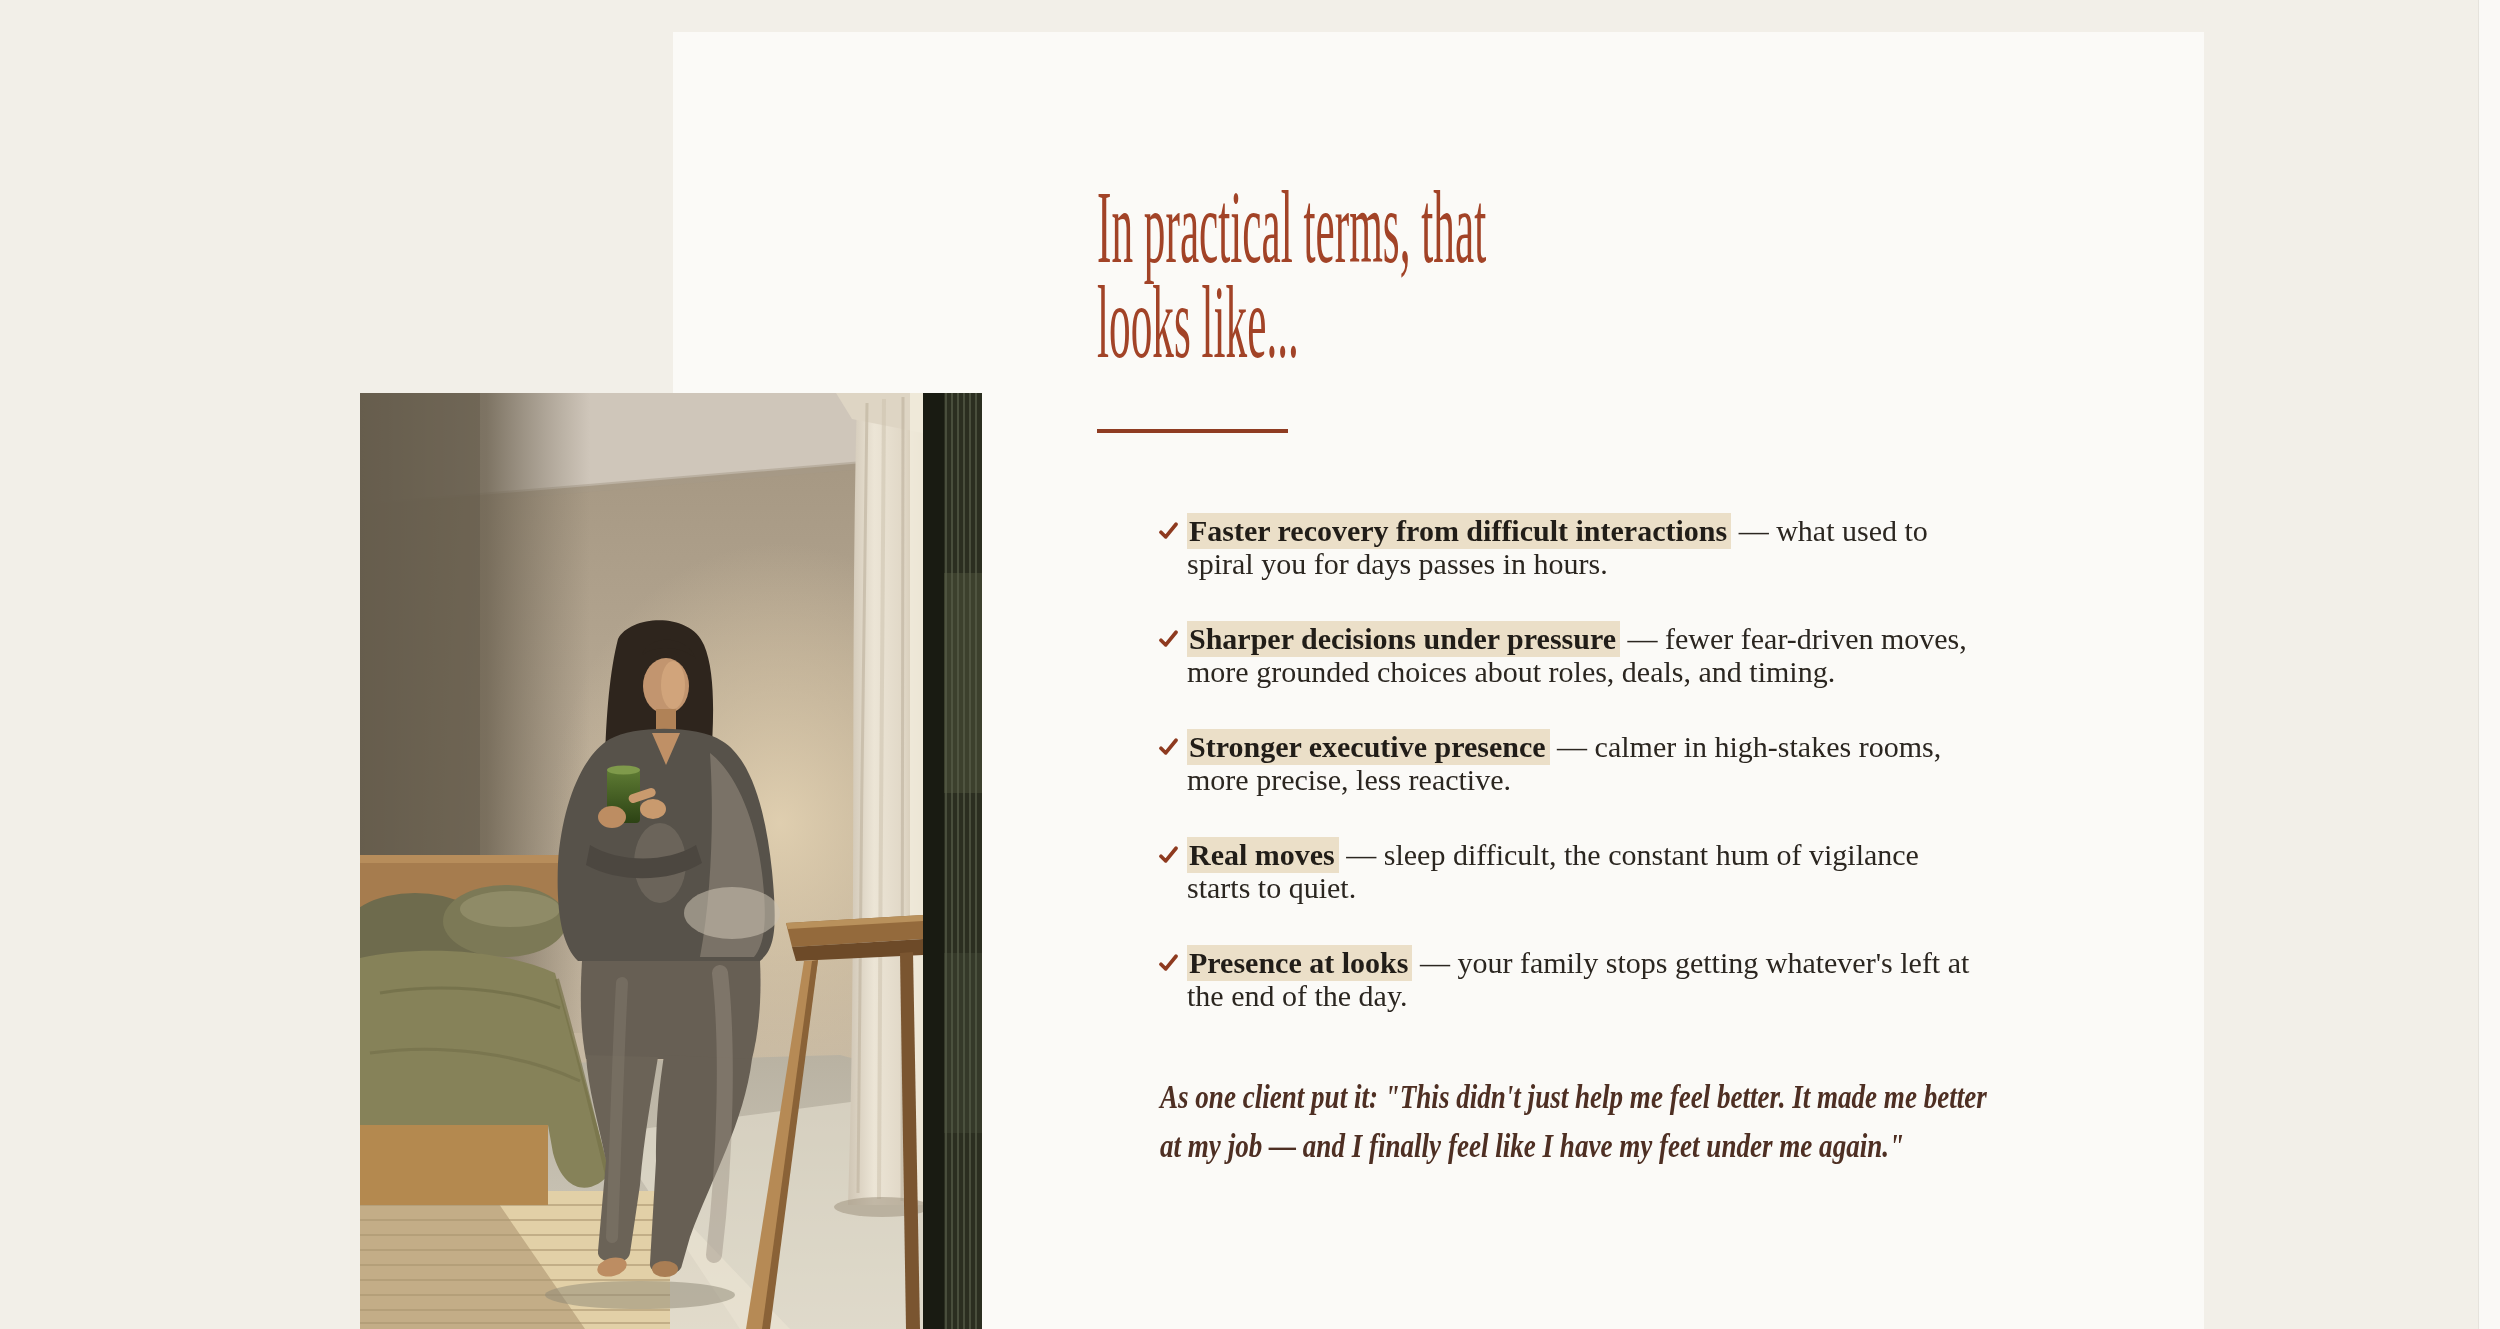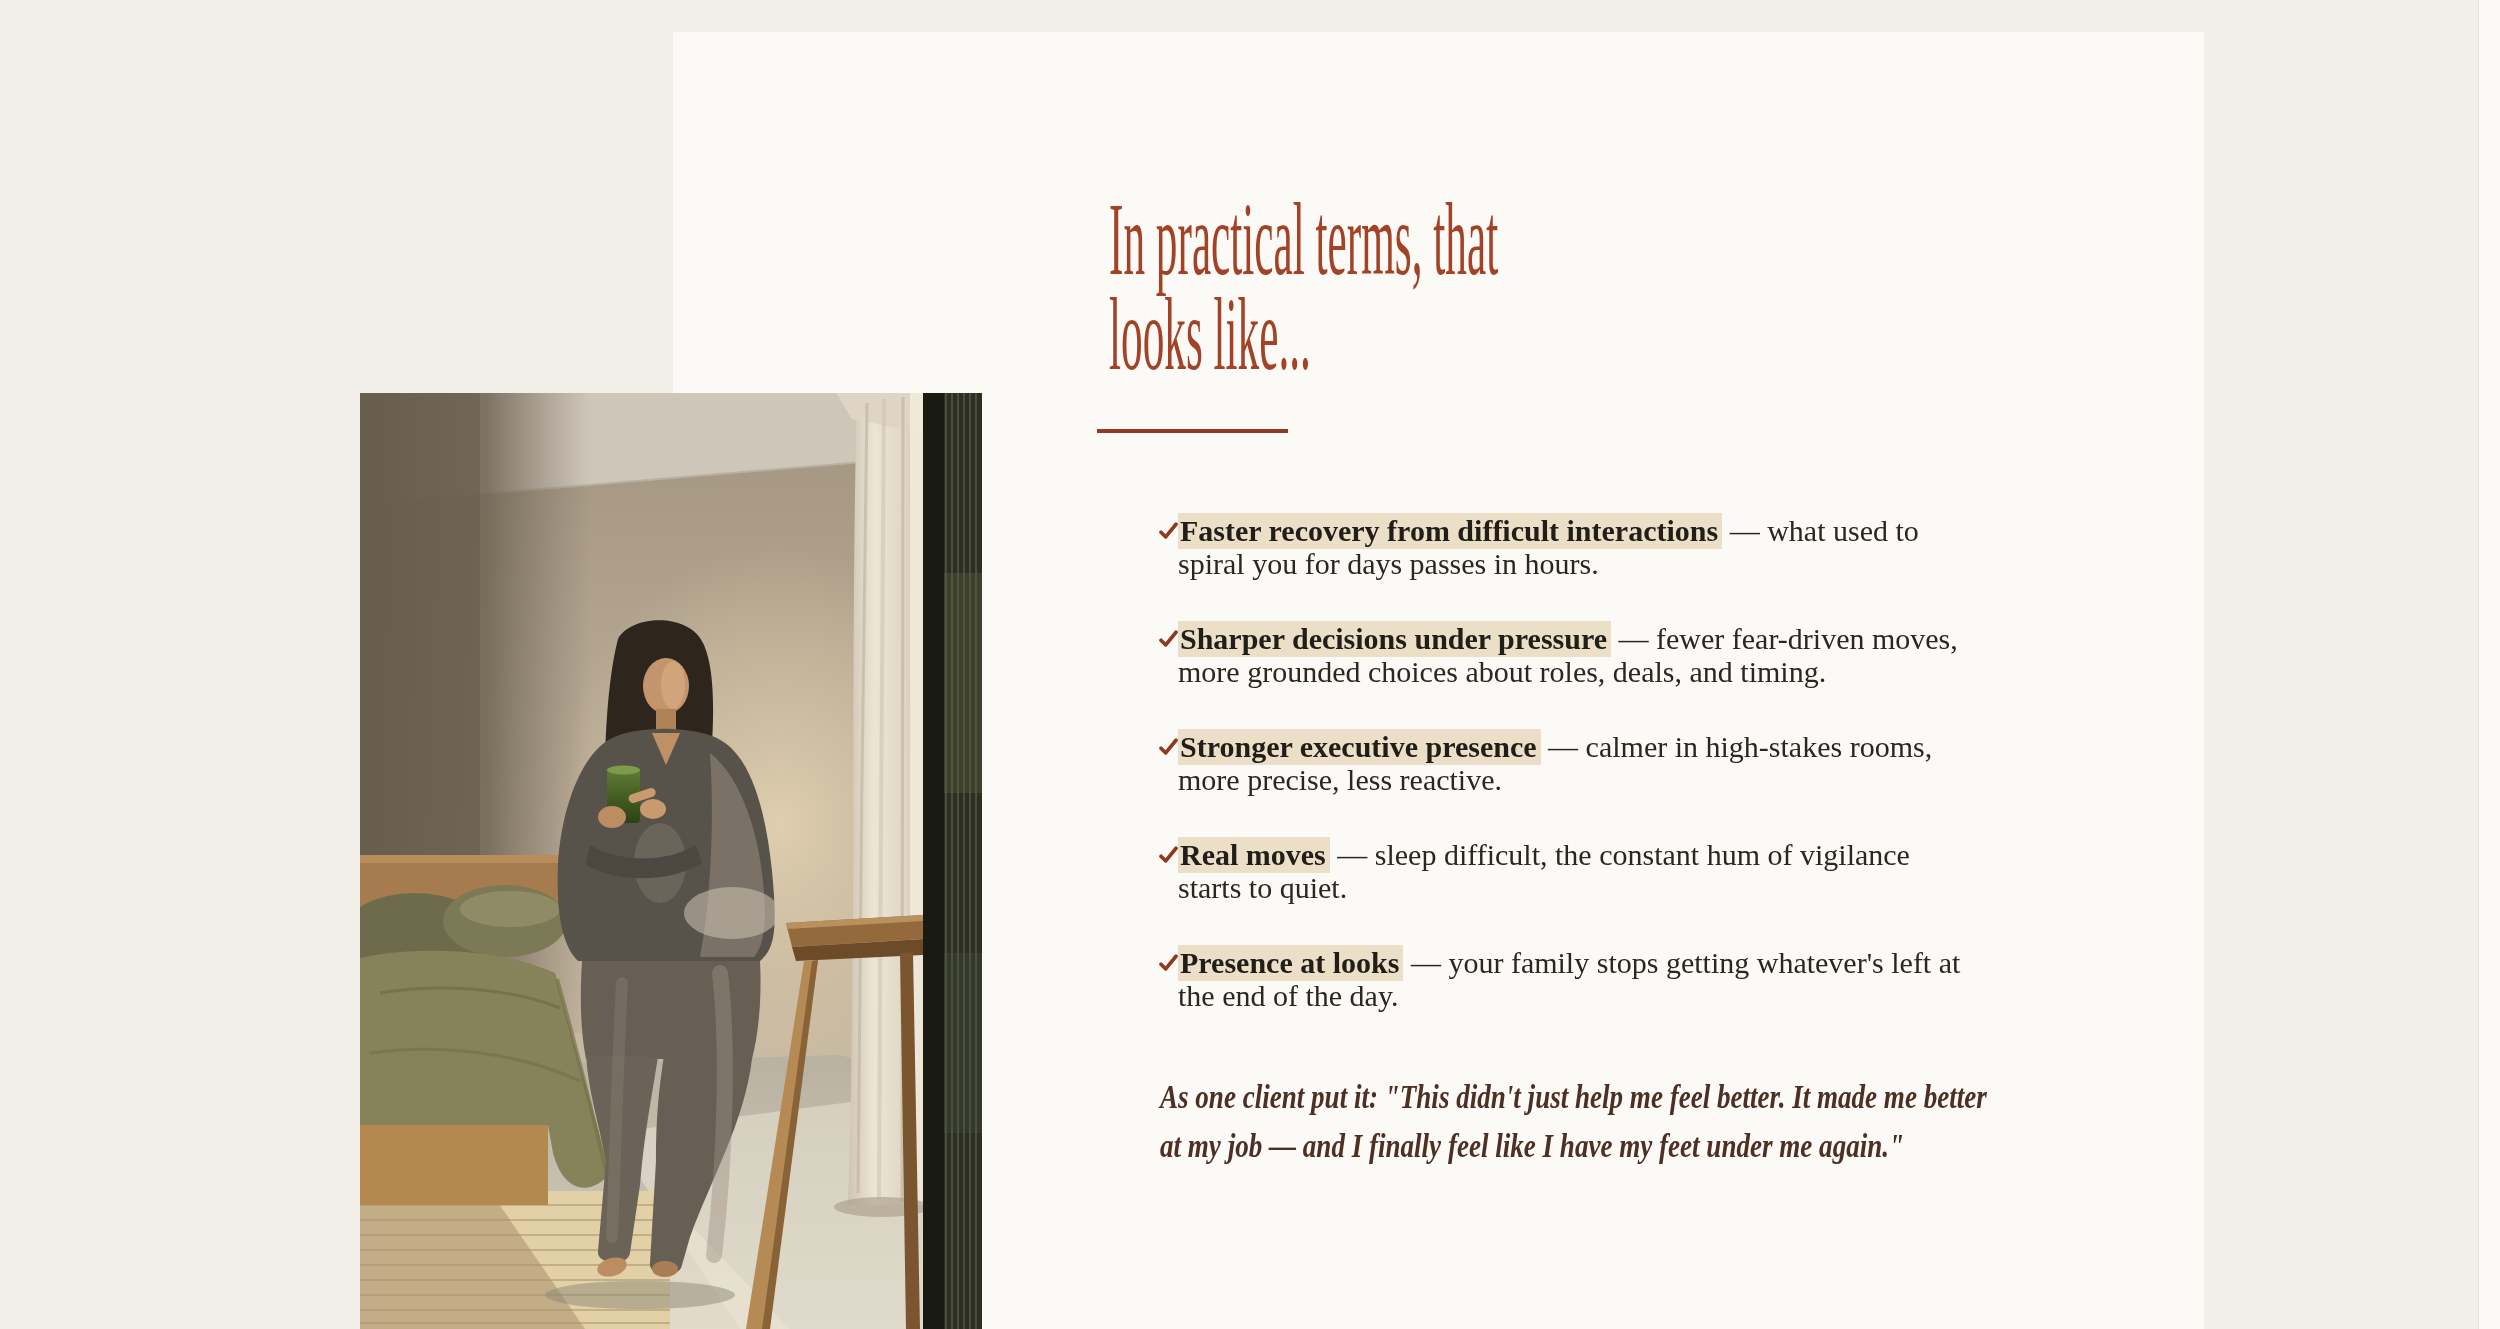--- a/index.html
+++ b/index.html
@@ -1,23 +1,23 @@
 <!DOCTYPE html>
 <html style="--background: #F2EFE8; --card: #FBFAF7; --accent: #A24327; --divider: #8F3C22; --check: #8E3A1F; --highlight: #EBDFC8; --text: #2B2620; --quote: #4E2F23;"><head>
 <meta charset="utf-8">
 <style>
   html,body{margin:0;padding:0;}
   body{background:#F2EFE8;font-family:"Liberation Serif",serif;}
   .page{position:relative;width:2500px;height:1329px;overflow:hidden;background:var(--background,#F2EFE8);}
   .card{position:absolute;left:673px;top:32px;width:1531px;height:1297px;background:var(--card,#FBFAF7);}
-  .title{position:absolute;left:424px;top:148px;margin:12px;font-weight:400;font-size:103px;line-height:95px;color:var(--accent,#A24327);}
+  .title{position:absolute;left:424px;top:148px;margin:0;font-weight:400;font-size:103px;line-height:95px;color:var(--accent,#A24327);}
   .title .t-line{display:block;white-space:nowrap;transform:scaleX(0.42);transform-origin:left top;}
   .divider{position:absolute;left:424px;top:397px;width:191px;height:4px;background:var(--divider,#8F3C22);}
   .checklist{position:absolute;left:486px;top:482px;margin:0;padding:0;list-style:none;}
-  .checklist li{display:flex;align-items:flex-start;margin-bottom:42px;}
+  .checklist li{display:flex;align-items:flex-start;gap:9px;margin-bottom:42px;}
   .check{flex:none;width:19px;height:20px;margin-top:7px;}
   .check path{stroke:var(--check,#8E3A1F);}
   .li-text{width:783px;font-size:30px;line-height:33px;color:var(--text,#2B2620);}
   .hl{font-weight:700;color:#211D18;background:var(--highlight,#EBDFC8);padding:1px 4px 2px 2px;}
   .quote{position:absolute;left:487px;top:1041px;margin:0;width:1020px;transform:scaleX(0.82);transform-origin:left top;
          font-style:italic;font-weight:700;font-size:33px;line-height:49px;color:var(--quote,#4E2F23);}
   .photo{position:absolute;left:360px;top:393px;width:622px;height:936px;}
   .photo svg{display:block;width:100%;height:100%;}
   .scroll-strip{position:absolute;top:0;right:0;width:21px;height:1329px;background:#FAF9F6;border-left:1px solid #E6E3DC;}
 </style>

